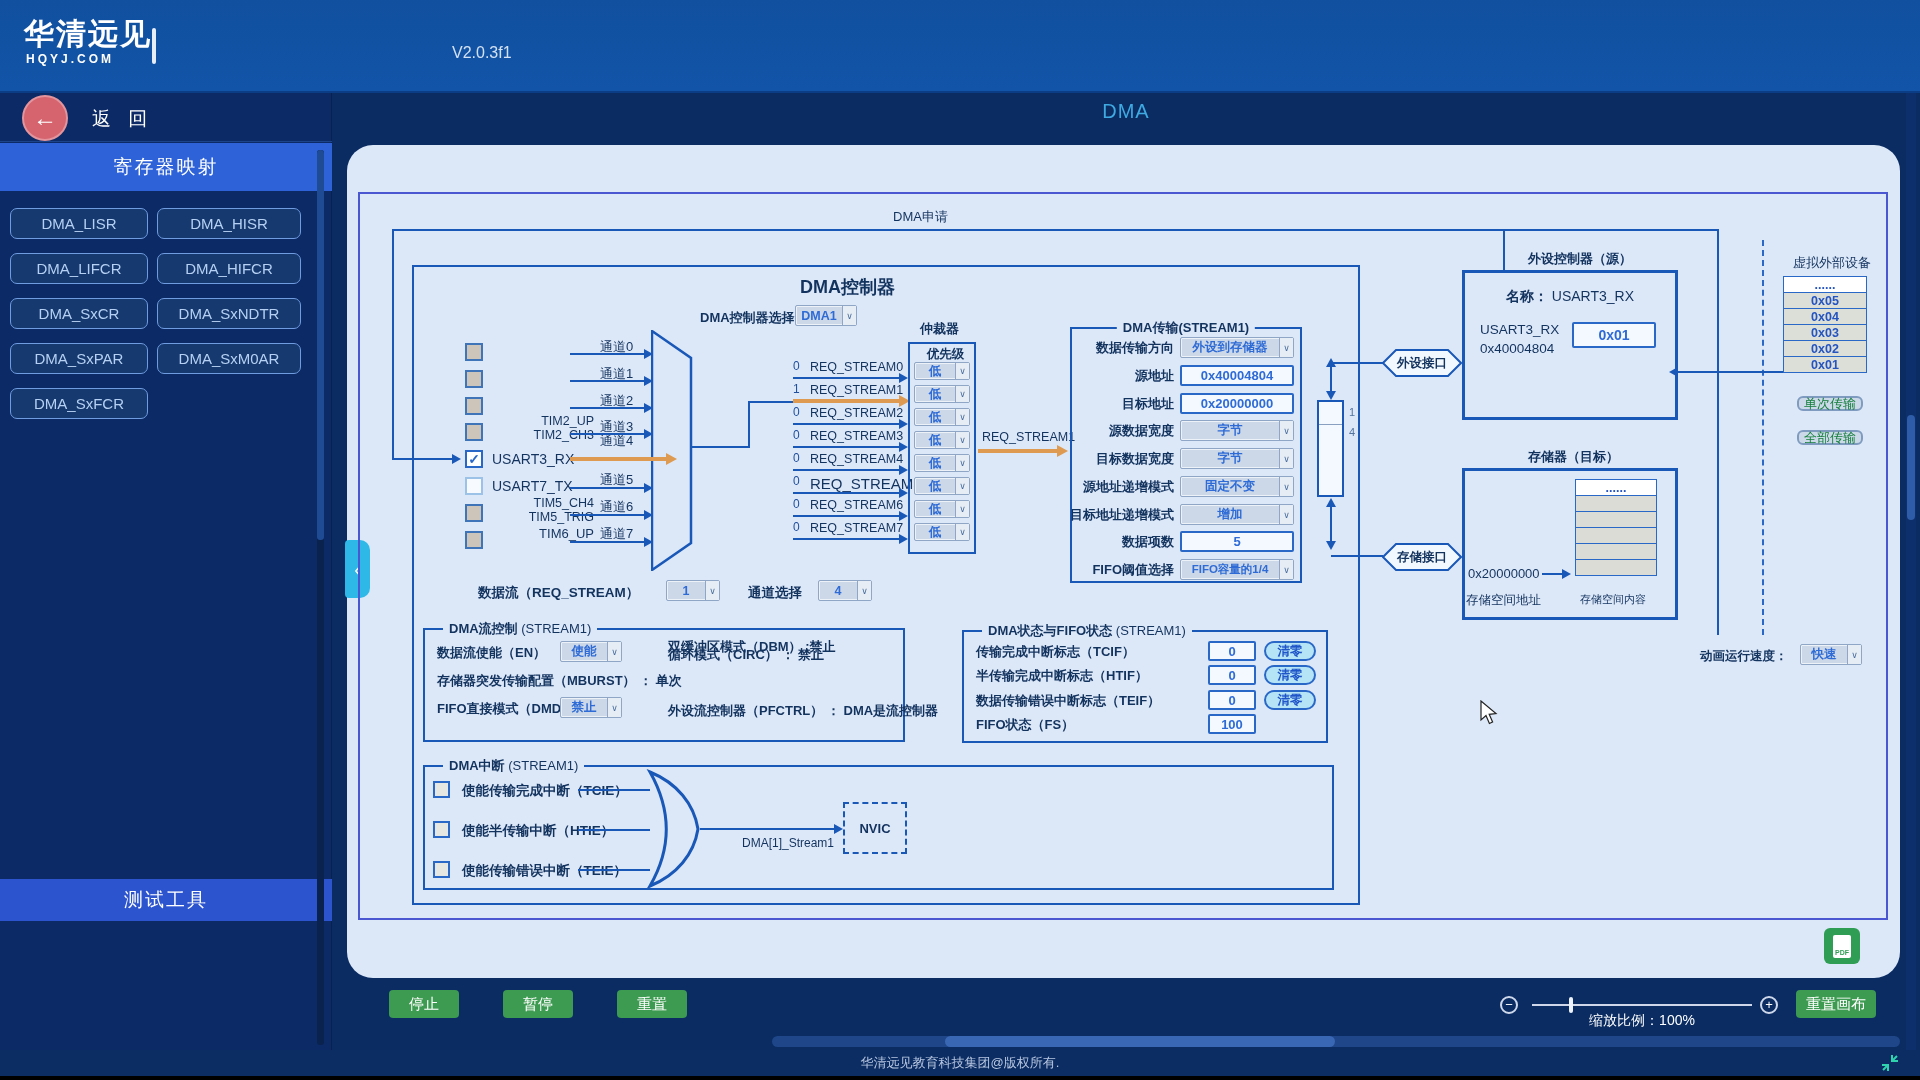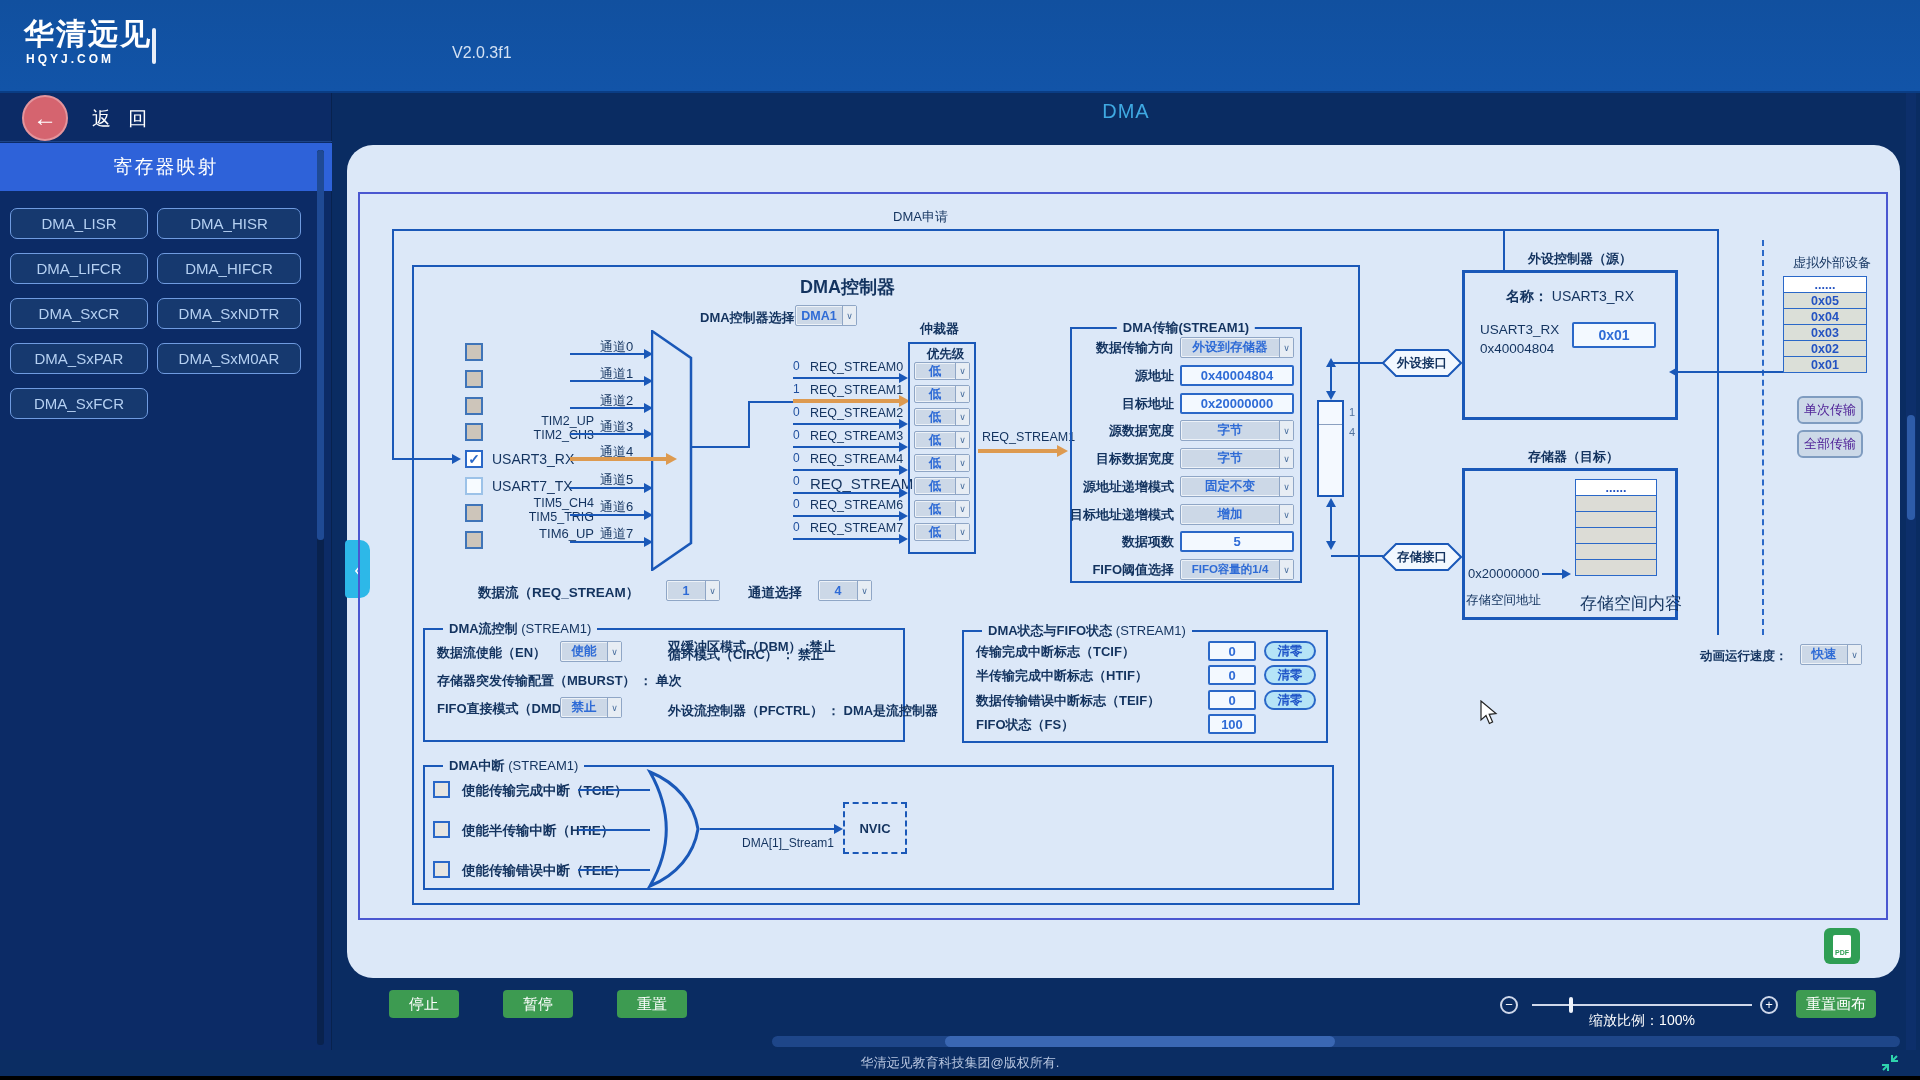--- a/index.html
+++ b/index.html
@@ -51,21 +51,21 @@
 .ibox{position:absolute;height:21px;background:#f3f9ff;border:2px solid #2a68c8;border-radius:2px;color:#2e6bd6;font-weight:700;font-size:13px;display:flex;align-items:center;justify-content:center}
 .pill{position:absolute;height:20px;background:#b5e4f7;border:2px solid #2a68c8;border-radius:11px;color:#1f55c8;font-weight:700;font-size:12.5px;display:flex;align-items:center;justify-content:center;cursor:pointer}
 .gbtn{position:absolute;background:#3d9b51;color:#fff;font-size:15px;border-radius:4px;display:flex;align-items:center;justify-content:center;height:28px;cursor:pointer}
 .cb{position:absolute;width:18px;height:18px;border:2px solid #3f74b8;background:#cdc5ba;cursor:pointer}
 .cb.un{background:#f7fbff;border-color:#9cc2e8}
 .cb.ck{background:#fff;border-color:#2a68c8;color:#2a68c8;font-weight:bold;font-size:14px;line-height:14px;text-align:center}
 .cb.int{background:#e6e6e3;border-color:#2a68c8}
 .cell{height:17px;border:1px solid #2a68c8;margin-top:-1px;display:flex;align-items:center;justify-content:center;font-size:12.5px;font-weight:700;color:#2453c2;background:#dbdfd8}
 .cell.w{background:#fff}
 .stack{position:absolute}
-.greybtn{position:absolute;height:28px;background:#ccd9e8;border:2px solid #7f9cc0;border-radius:6px;color:#4c1d95;font-size:13px;display:flex;align-items:center;justify-content:center;cursor:pointer}
+.greybtn{position:absolute;height:15px;background:#ccd9e8;border:2px solid #7f9cc0;border-radius:6px;color:#15803d;font-size:13px;display:flex;align-items:center;justify-content:center;cursor:pointer}
 .hex{position:absolute;width:80px;height:40px}
 .hex span{position:absolute;left:0;top:6px;width:80px;text-align:center;font-size:12.5px;color:#13335f;font-weight:700}
 
 .hsb{position:absolute;border-radius:6px}
 #footer{position:absolute;left:0;top:1050px;width:1920px;height:26px;background:#0b2d63;color:#b8c6e0;font-size:13px;display:flex;align-items:center;justify-content:center}
 .blackstrip{position:absolute;left:0;top:1076px;width:1920px;height:4px;background:#000}
 .zoomcirc{position:absolute;width:18px;height:18px;border-radius:50%;background:#0a2c62;border:2px solid #cfd8ea;color:#fff;font-size:13px;line-height:13px;text-align:center;cursor:pointer}
 .pdficon{position:absolute;left:1824px;top:928px;width:36px;height:36px;background:#2f9e54;border-radius:6px;display:flex;align-items:center;justify-content:center;cursor:pointer}
 .pdfpage{width:18px;height:23px;background:#fff;border-radius:2px;display:flex;align-items:flex-end;justify-content:center;font-size:7px;font-weight:bold;color:#2f9e54;padding-bottom:2px}
 </style>
@@ -91,20 +91,21 @@
     <div class="secbar">寄存器映射</div>
     <div class="regbtn" style="left:10px;top:115px;width:138px">DMA_LISR</div>
     <div class="regbtn" style="left:157px;top:115px;width:144px">DMA_HISR</div>
     <div class="regbtn" style="left:10px;top:160px;width:138px">DMA_LIFCR</div>
     <div class="regbtn" style="left:157px;top:160px;width:144px">DMA_HIFCR</div>
     <div class="regbtn" style="left:10px;top:205px;width:138px">DMA_SxCR</div>
     <div class="regbtn" style="left:157px;top:205px;width:144px">DMA_SxNDTR</div>
     <div class="regbtn" style="left:10px;top:250px;width:138px">DMA_SxPAR</div>
     <div class="regbtn" style="left:157px;top:250px;width:144px">DMA_SxM0AR</div>
     <div class="regbtn" style="left:10px;top:295px;width:138px">DMA_SxFCR</div>
+    <div class="toolbar">测试工具</div>
     <div class="sbtrack"></div>
     <div class="sbthumb"></div>
   </div>
 
   <div class="pagetitle">DMA</div>
   <div id="canvas"></div>
   <div class="collapsetab">
       <span>‹</span>
     </div>
 
@@ -140,21 +141,21 @@
   <div class="lbl" style="left:492px;top:451px;font-size:14px">USART3_RX</div>
   <div class="lbl" style="left:492px;top:478px;font-size:14px">USART7_TX</div>
   <div class="lbl" style="left:490px;top:496px;width:104px;text-align:right;font-size:12.5px">TIM5_CH4</div>
   <div class="lbl" style="left:490px;top:510px;width:104px;text-align:right;font-size:12.5px">TIM5_TRIG</div>
   <div class="lbl" style="left:490px;top:526px;width:104px;text-align:right;font-size:13px">TIM6_UP</div>
 
   <div class="lbl" style="left:600px;top:338px">通道0</div>
   <div class="lbl" style="left:600px;top:365px">通道1</div>
   <div class="lbl" style="left:600px;top:392px">通道2</div>
   <div class="lbl" style="left:600px;top:418px">通道3</div>
-  <div class="lbl" style="left:600px;top:443px">通道4</div>
+  <div class="lbl" style="left:600px;top:432px">通道4</div>
   <div class="lbl" style="left:600px;top:471px">通道5</div>
   <div class="lbl" style="left:600px;top:498px">通道6</div>
   <div class="lbl" style="left:600px;top:525px">通道7</div>
   <div class="hl" style="left:570px;top:353px;width:76px"></div>
     <div class="ah r" style="left:644px;top:349px"></div>
   <div class="hl" style="left:570px;top:380px;width:76px"></div>
     <div class="ah r" style="left:644px;top:376px"></div>
   <div class="hl" style="left:570px;top:407px;width:76px"></div>
     <div class="ah r" style="left:644px;top:403px"></div>
   <div class="hl" style="left:570px;top:433px;width:76px"></div>
@@ -360,21 +361,21 @@
     <div class="cell" style="background:#dcdcd6"></div>
     <div class="cell" style="background:#dcdcd6"></div>
     <div class="cell" style="background:#dcdcd6"></div>
     <div class="cell" style="background:#dcdcd6"></div>
     <div class="cell" style="background:#dcdcd6"></div>
   </div>
   <div class="lbl" style="left:1468px;top:566px;font-size:13px">0x20000000</div>
   <div class="hl" style="left:1542px;top:573px;width:24px"></div>
   <div class="ah r" style="left:1562px;top:569px"></div>
   <div class="lbl" style="left:1466px;top:592px;font-size:12.5px">存储空间地址</div>
-  <div class="lbl" style="left:1580px;top:592px;font-size:17px">存储空间内容</div>
+  <div class="lbl" style="left:1580px;top:592px;font-size:11px">存储空间内容</div>
 
   <div class="lbl b" style="left:1700px;top:648px;font-size:12.5px">动画运行速度：</div>
   <div class="sel" style="left:1800px;top:644px;width:62px">
       <span class="sv">快速</span>
       <span class="sa">∨</span>
     </div>
 
   <div class="panel" style="left:423px;top:628px;width:482px;height:114px">
     <div class="pt">
       <span class="b">DMA流控制</span>

